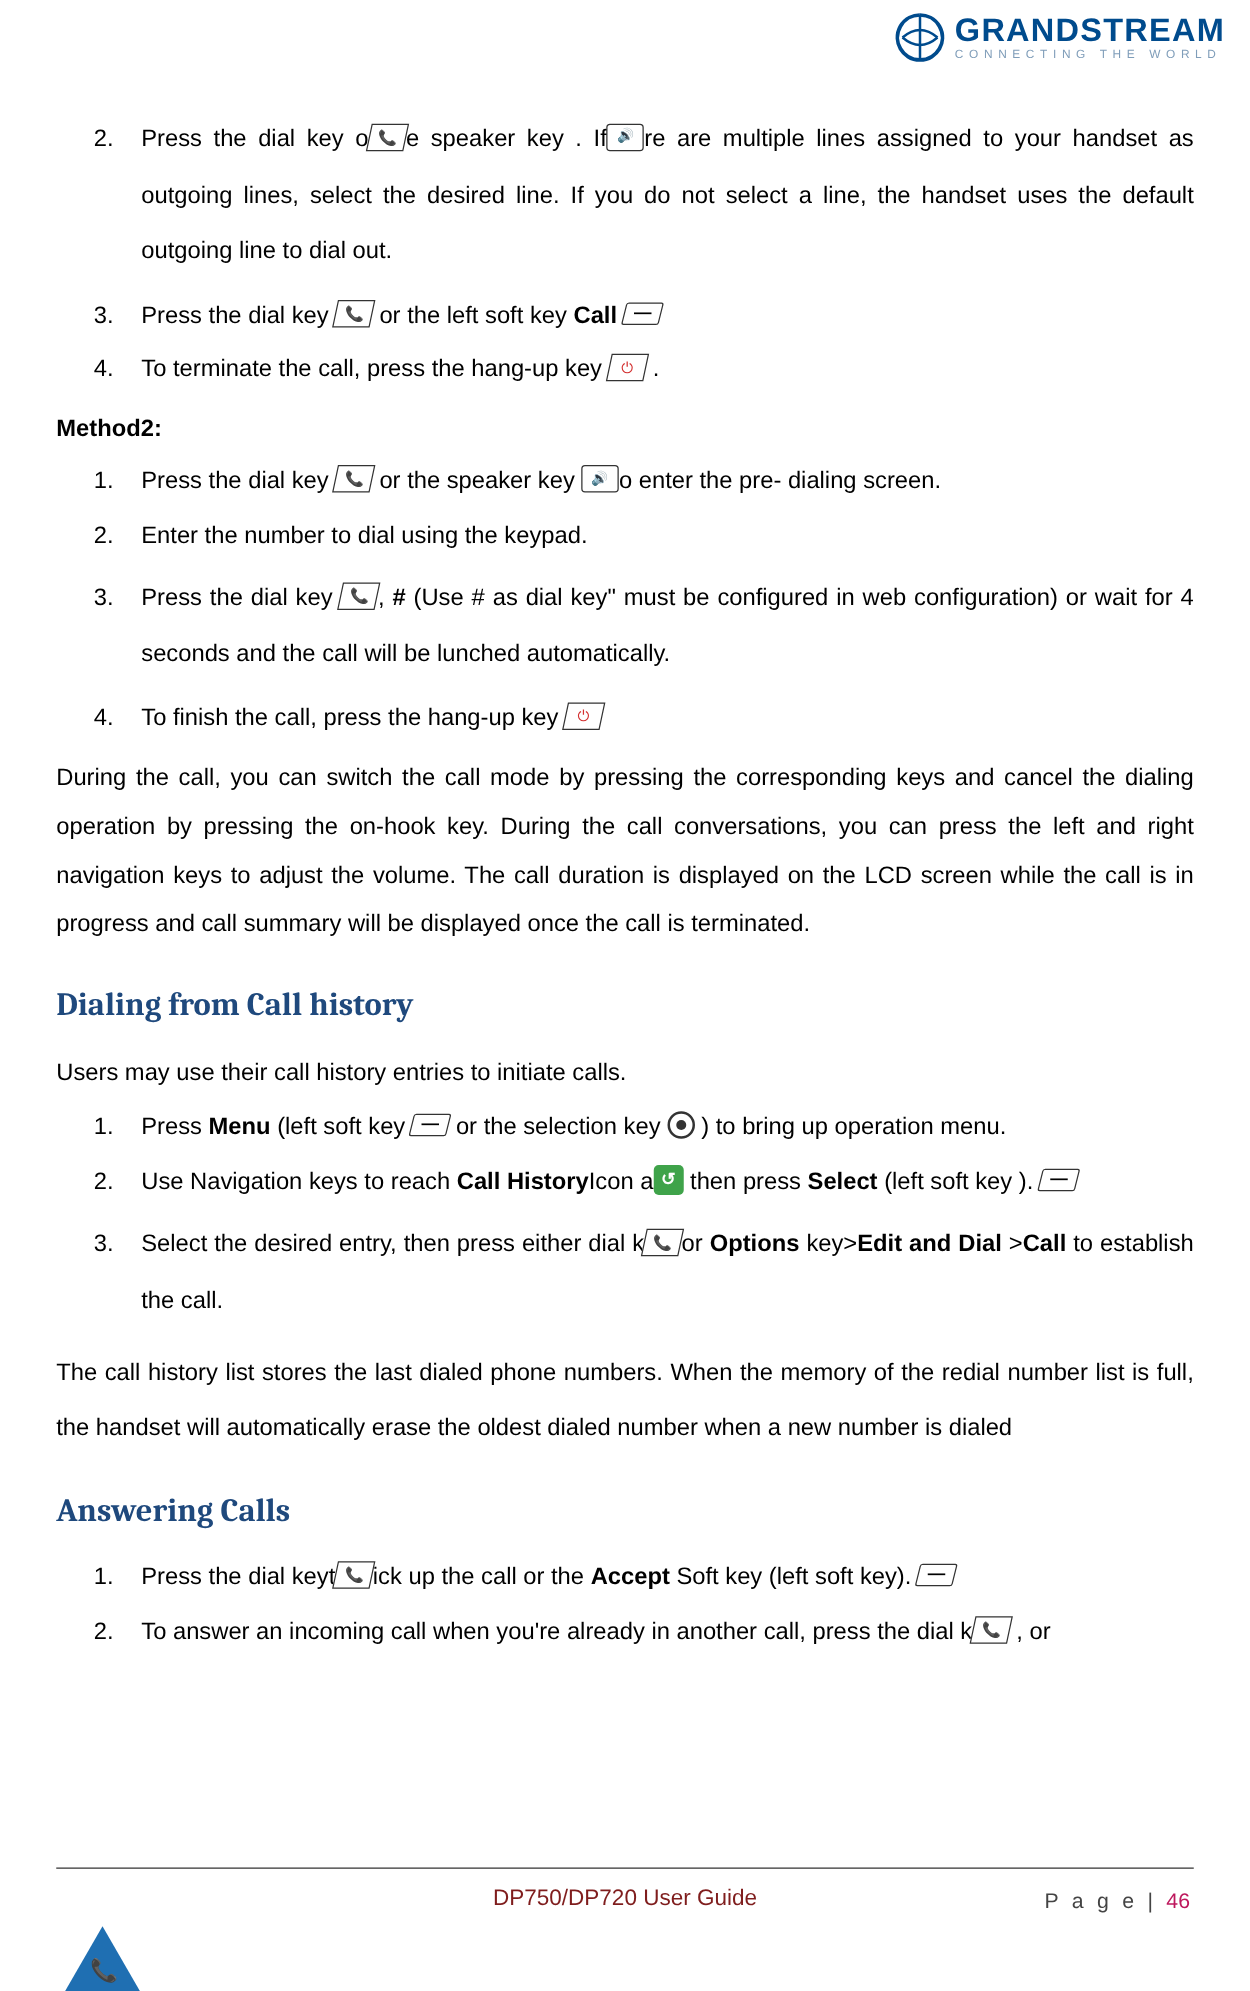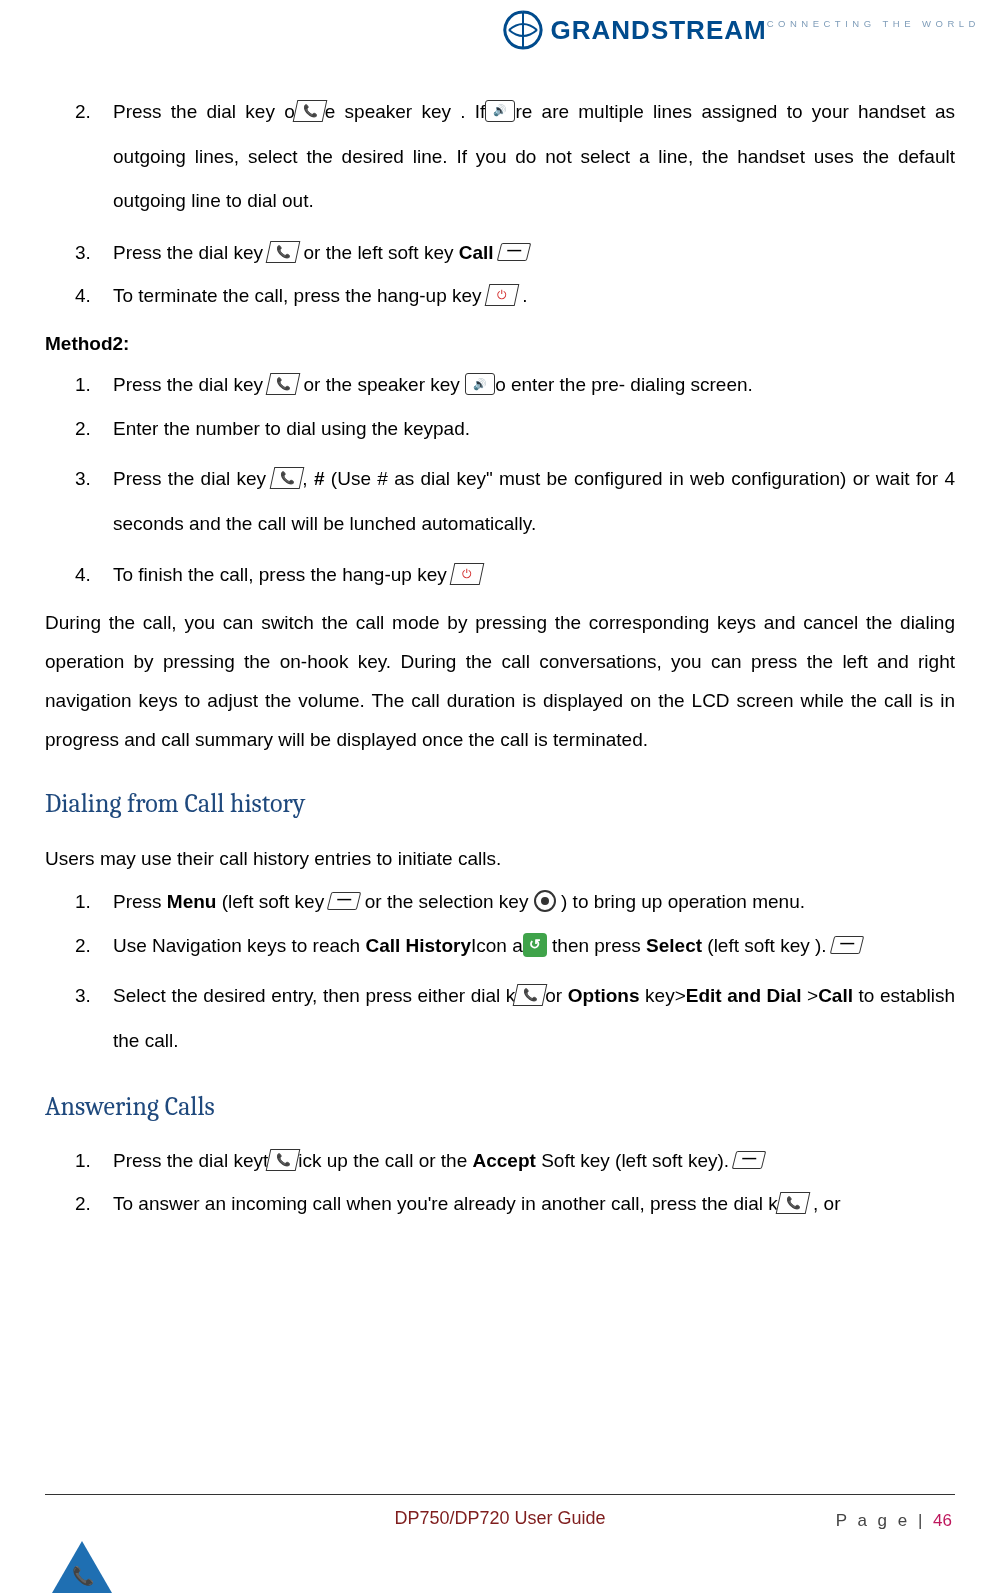--- a/index.html
+++ b/index.html
@@ -19,21 +19,21 @@
   .header-logo {
     position: absolute;
     top: 10px;
     right: 20px;
     text-align: left;
     display: flex;
     align-items: center;
     gap: 8px;
   }
   .header-logo svg { flex-shrink: 0; }
-  .logo-text-stack { display: flex; line-height: 1; }
+  .logo-text-stack { display: flex; flex-direction: column; line-height: 1; }
   .logo-brand {
     font-size: 26px;
     font-weight: 700;
     color: #004b8d;
     letter-spacing: 1px;
   }
   .logo-sub {
     font-size: 9.5px;
     color: #7f9db9;
     letter-spacing: 4.5px;
@@ -59,21 +59,21 @@
   .para {
     text-align: justify;
     line-height: 2.05;
     margin-bottom: 14px;
   }
   .para.tight { line-height: 1.55; margin-bottom:14px;margin-top:20px;}
   h2.section-title {
     font-family: Cambria, Georgia, "Times New Roman", serif;
     color: #1f497d;
     font-size: 26px;
-    font-weight: 400;
+    font-weight: 700;
     margin: 24px 0 18px 0;
   }
   .inline-icon {
     display: inline-block;
     vertical-align: middle;
     position: relative;
     top: -2px;
   }
   .btn-dial {
     width: 30px; height: 22px;
@@ -258,20 +258,21 @@
   <li>
     <span class="num">2.</span>
     <span>Use Navigation keys to reach </span><b>Call History</b><span>Icon a</span><span class="inline-icon btn-history"></span> <span>then press </span><b>Select</b><span> (left soft key        ).  </span><span class="inline-icon btn-softkey"></span>
   </li>
   <li class="tight" style="line-height:2.35;">
     <span class="num">3.</span>
     <span>Select  the  desired  entry,  then  press  either  dial  k</span><span class="inline-icon btn-dial"></span><span>or  </span><b>Options</b><span>  key&gt;</span><b>Edit  and  Dial</b><span>  &gt;</span><b>Call</b><span>  to establish the call.</span>
   </li>
 </ol>
 
+<p class="para" style="line-height:2.3;">The call history list stores the last dialed phone numbers. When the memory of the redial number list is full, the handset will automatically erase the oldest dialed number when a new number is dialed</p>
 
 <h2 class="section-title">Answering Calls</h2>
 
 
 <ol class="num-list">
   <li>
     <span class="num">1.</span>
     <span>Press the dial keyt</span><span class="inline-icon btn-dial"></span><span>ick up the call or the </span><b>Accept</b><span> Soft key (left soft key).          </span><span class="inline-icon btn-softkey"></span>
   </li>
   <li>

